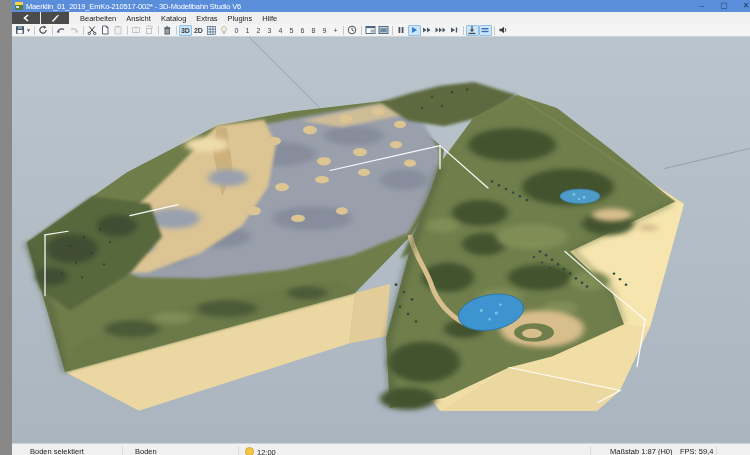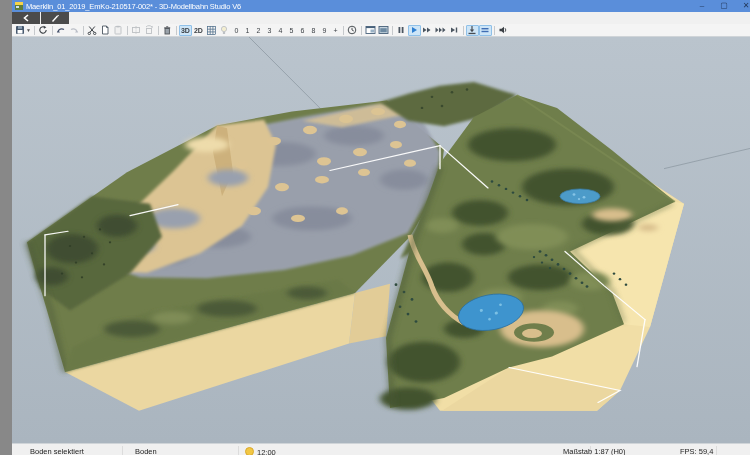--- a/index.html
+++ b/index.html
@@ -67,20 +67,28 @@
       <svg width="6" height="8" viewBox="0 0 6 8">
         <path d="M5,1 L1.5,4 L5,7" stroke="#fff" stroke-width="1.6" fill="none"></path>
       </svg>
     </div>
     <div class="darkbtn">
       <svg width="9" height="9" viewBox="0 0 9 9">
         <path d="M1.5,7.5 L6.5,2" stroke="#fff" stroke-width="1.4" fill="none"></path>
         <path d="M7.5,1 L8,1.8 L6.8,2.6 L6.2,1.6 Z" fill="#fff"></path>
       </svg>
     </div>
+    <div class="menuitems">
+      <span class="menuitem">Bearbeiten</span>
+      <span class="menuitem">Ansicht</span>
+      <span class="menuitem">Katalog</span>
+      <span class="menuitem">Extras</span>
+      <span class="menuitem">Plugins</span>
+      <span class="menuitem">Hilfe</span>
+    </div>
   </div>
 
   <div class="toolbar">
     <div class="tbtn">
       <svg width="10" height="10" viewBox="0 0 10 10">
         <rect x="1" y="1" width="8" height="8" rx="1" fill="#47596e"></rect>
         <rect x="3" y="1.2" width="4" height="2.6" fill="#8ea2b5"></rect>
         <rect x="2.5" y="5" width="5" height="3.6" fill="#fff"></rect>
       </svg>
         <span class="caret">▼</span>
@@ -455,18 +463,18 @@
     </svg>
   </div>
 
   <div class="statusbar">
     <span class="sfield" style="left:18px">Boden selektiert</span>
     <span class="ssep" style="left:110px"></span>
     <span class="sfield" style="left:123px">Boden</span>
     <span class="ssep" style="left:226px"></span>
     <span class="sfield" style="left:233px"><span class="sun"></span><span>12:00</span></span>
     <span class="ssep" style="left:578px"></span>
-    <span class="sfield" style="left:551px">Maßstab 1:87 (H0)</span>
+    <span class="sfield" style="left:598px">Maßstab 1:87 (H0)</span>
     <span class="ssep" style="left:704px"></span>
     <span class="sfield" style="left:668px">FPS: 59,4</span>
   </div>
 
 </div>
 
 </body></html>

